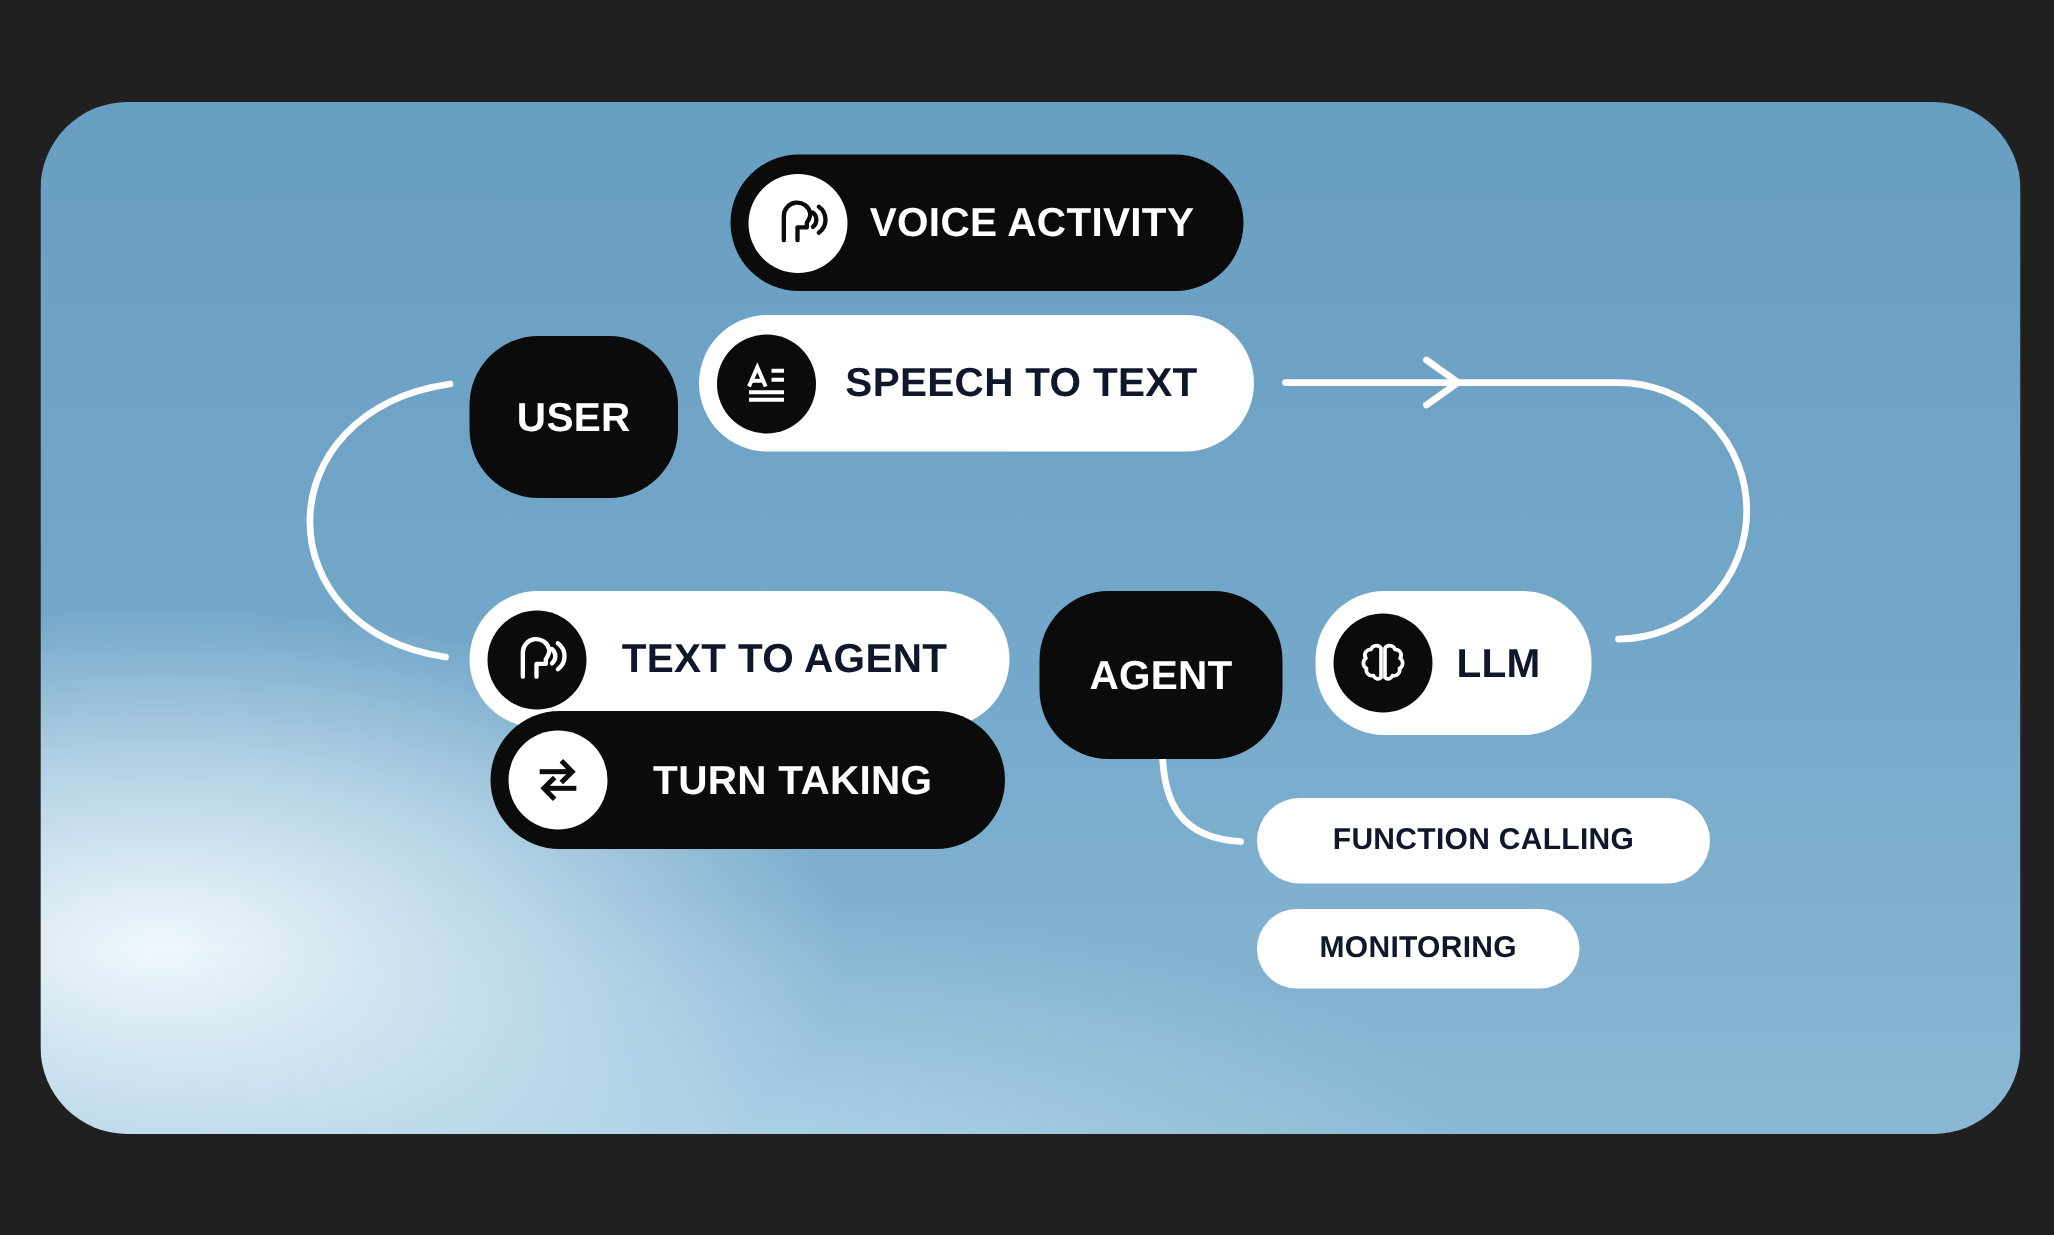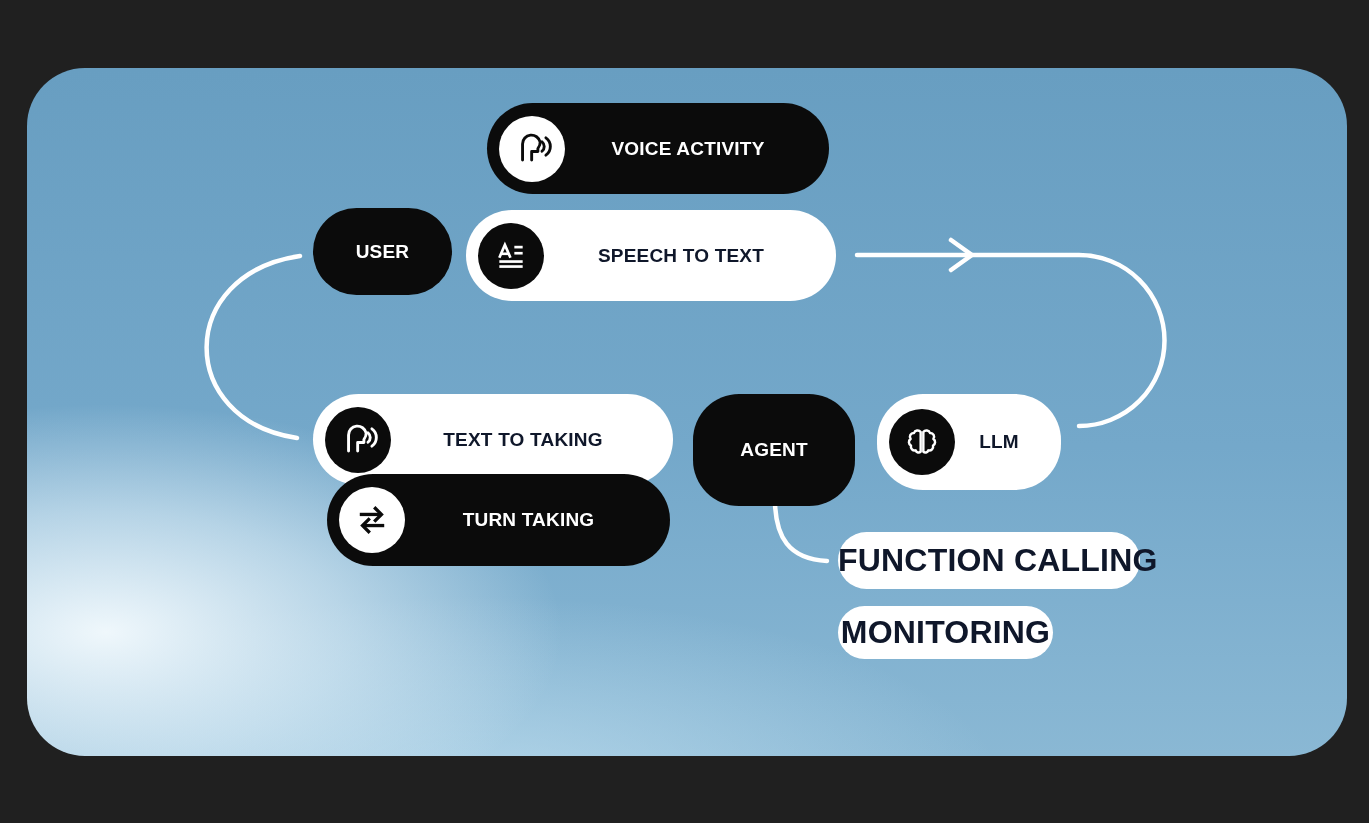--- a/index.html
+++ b/index.html
@@ -18,24 +18,24 @@
   }
   .connectors{position:absolute;left:0;top:0;width:1369px;height:823px;pointer-events:none;}
   .connectors path{stroke:#ffffff;stroke-width:4.5;fill:none;stroke-linecap:round;stroke-linejoin:round;}
   .pill{
     position:absolute;display:flex;align-items:center;
     border-radius:46px;white-space:nowrap;
   }
   .pill.black{background:#0b0b0b;color:#ffffff;}
   .pill.white{background:#ffffff;color:#0f172a;}
   .pill-label{
-    flex:1;text-align:center;font-weight:bold;font-size:19px;letter-spacing:0.2px;
+    flex:1;text-align:center;font-weight:bold;font-size:27px;letter-spacing:0.2px;
   }
   .pill.small{border-radius:29px;}
-  .pill.small .pill-label{font-size:32px;}
+  .pill.small .pill-label{font-size:20px;}
   .icon-circle{
     width:66px;height:66px;border-radius:50%;margin-left:12px;flex:0 0 auto;
     display:flex;align-items:center;justify-content:center;
   }
   .icon-circle.dark{background:#0b0b0b;color:#ffffff;}
   .icon-circle.light{background:#ffffff;color:#0b0b0b;}
   .icon-circle svg{width:40px;height:40px;display:block;}
   .icon-circle svg path{stroke:currentColor;fill:none;}
   .pill .pad-right{padding-right:18px;}
 </style>
@@ -56,21 +56,21 @@
     <span class="icon-circle light">
       <svg viewBox="0 0 36 36" stroke-width="2.6" stroke-linecap="round" stroke-linejoin="round">
         <path d="M 9.5 28 V 13.5 a 8 8 0 0 1 15.8 -1.8 c 0.3 2.6 -0.9 4.2 -2 5.8 l 0 2.8 h -5.6 v 7.7"></path>
         <path d="M 27 11.5 a 5.5 5.5 0 0 1 0 8.5"></path>
         <path d="M 30.5 8 a 9.5 9.5 0 0 1 0 15.5"></path>
       </svg>
     </span>
     <span class="pill-label pad-right">VOICE ACTIVITY</span>
   </div>
 
-  <div class="pill black" style="left:313px;top:208px;width:139px;height:87px">
+  <div class="pill black" style="left:313px;top:224px;width:139px;height:108px">
     <span class="pill-label">USER</span>
   </div>
 
   <div class="pill white" style="left:466px;top:210px;width:370px;height:91px">
     <span class="icon-circle dark">
       <svg viewBox="0 0 36 36" stroke-width="2.4" stroke-linecap="butt" stroke-linejoin="miter">
         <path d="M 7.5 19.5 L 12.5 8 L 17.5 19.5"></path>
         <path d="M 9.3 16 H 15.7"></path>
         <path d="M 21 10 H 28.5"></path>
         <path d="M 21 15.5 H 28.5"></path>
@@ -82,21 +82,21 @@
   </div>
 
   <div class="pill white" style="left:313px;top:394px;width:360px;height:91px">
     <span class="icon-circle dark">
       <svg viewBox="0 0 36 36" stroke-width="2.6" stroke-linecap="round" stroke-linejoin="round">
         <path d="M 9.5 28 V 13.5 a 8 8 0 0 1 15.8 -1.8 c 0.3 2.6 -0.9 4.2 -2 5.8 l 0 2.8 h -5.6 v 7.7"></path>
         <path d="M 27 11.5 a 5.5 5.5 0 0 1 0 8.5"></path>
         <path d="M 30.5 8 a 9.5 9.5 0 0 1 0 15.5"></path>
       </svg>
     </span>
-    <span class="pill-label pad-right">TEXT TO TAKING</span>
+    <span class="pill-label pad-right">TEXT TO AGENT</span>
   </div>
 
   <div class="pill black" style="left:693px;top:394px;width:162px;height:112px">
     <span class="pill-label">AGENT</span>
   </div>
 
   <div class="pill white" style="left:877px;top:394px;width:184px;height:96px">
     <span class="icon-circle dark">
       <svg viewBox="0 0 36 36" stroke-width="2.2" stroke-linecap="round" stroke-linejoin="round">
         <path d="M 16.8 9 c -1.6 -2.2 -5.2 -1.7 -6 0.9 c -3 -0.2 -4.7 3.1 -3 5.3 c -2.3 1.5 -2 4.9 0.3 6 c -0.7 2.7 1.6 5 4.2 4.3 c 0.7 2.1 3.2 2.6 4.5 1.2 z"></path>

